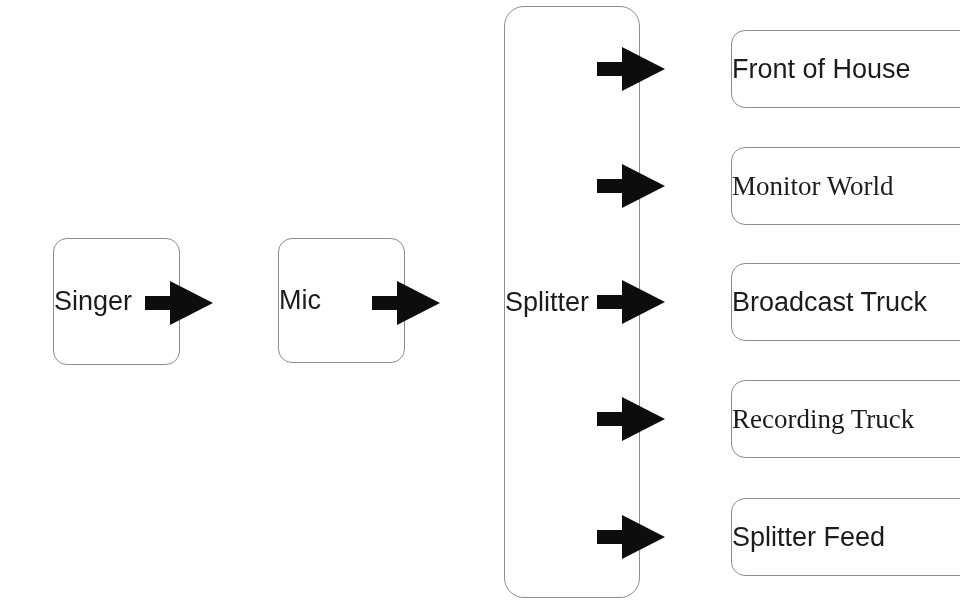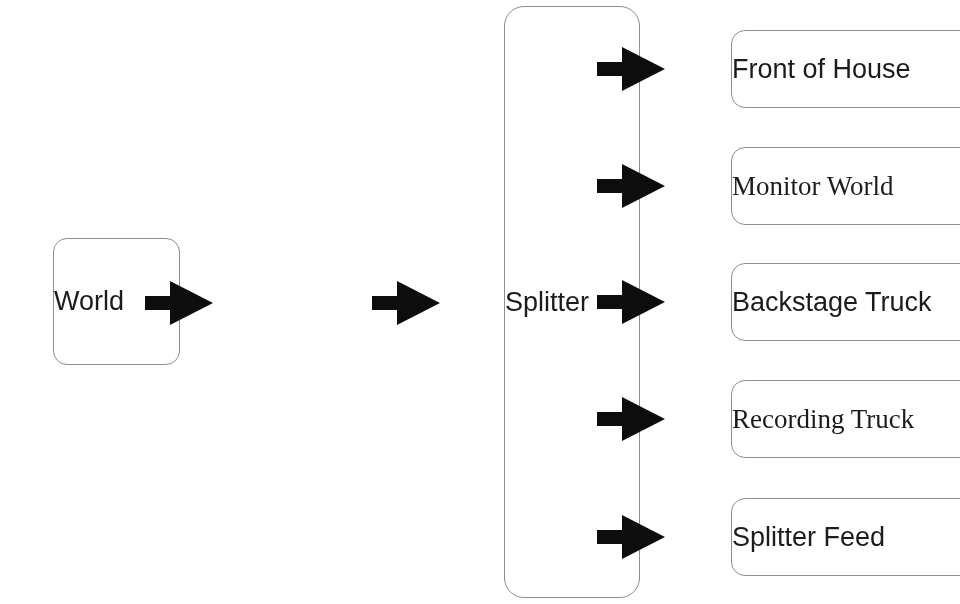--- a/index.html
+++ b/index.html
@@ -51,29 +51,32 @@
   .arrow-o3{left:597px;top:396px;}
   .arrow-o4{left:597px;top:514px;}
   .arrow polygon{fill:var(--arrow,#0d0d0d);}
 </style>
 </head>
 <body>
 
 <div class="canvas">
 
   <div class="node node-singer">
-    <span>World</span>
+    <span>Singer</span>
   </div>
 
   <div class="arrow arrow-1">
     <svg viewBox="0 0 68 46" xmlns="http://www.w3.org/2000/svg" aria-hidden="true">
       <polygon points="0,16 25,16 25,1 68,23 25,45 25,30 0,30"></polygon>
     </svg>
   </div>
 
+  <div class="node node-mic">
+    <span>Mic</span>
+  </div>
 
   <div class="arrow arrow-2">
     <svg viewBox="0 0 68 46" xmlns="http://www.w3.org/2000/svg" aria-hidden="true">
       <polygon points="0,16 25,16 25,1 68,23 25,45 25,30 0,30"></polygon>
     </svg>
   </div>
 
   <div class="node node-splitter">
     <span>Splitter</span>
   </div>
@@ -95,21 +98,21 @@
   <div class="node node-output o1">
     <span>Monitor World</span>
   </div>
 
   <div class="arrow arrow-o2">
     <svg viewBox="0 0 68 46" xmlns="http://www.w3.org/2000/svg" aria-hidden="true">
       <polygon points="0,16 25,16 25,1 68,23 25,45 25,30 0,30"></polygon>
     </svg>
   </div>
   <div class="node node-output o2">
-    <span>Backstage Truck</span>
+    <span>Broadcast Truck</span>
   </div>
 
   <div class="arrow arrow-o3">
     <svg viewBox="0 0 68 46" xmlns="http://www.w3.org/2000/svg" aria-hidden="true">
       <polygon points="0,16 25,16 25,1 68,23 25,45 25,30 0,30"></polygon>
     </svg>
   </div>
   <div class="node node-output o3">
     <span>Recording Truck</span>
   </div>

